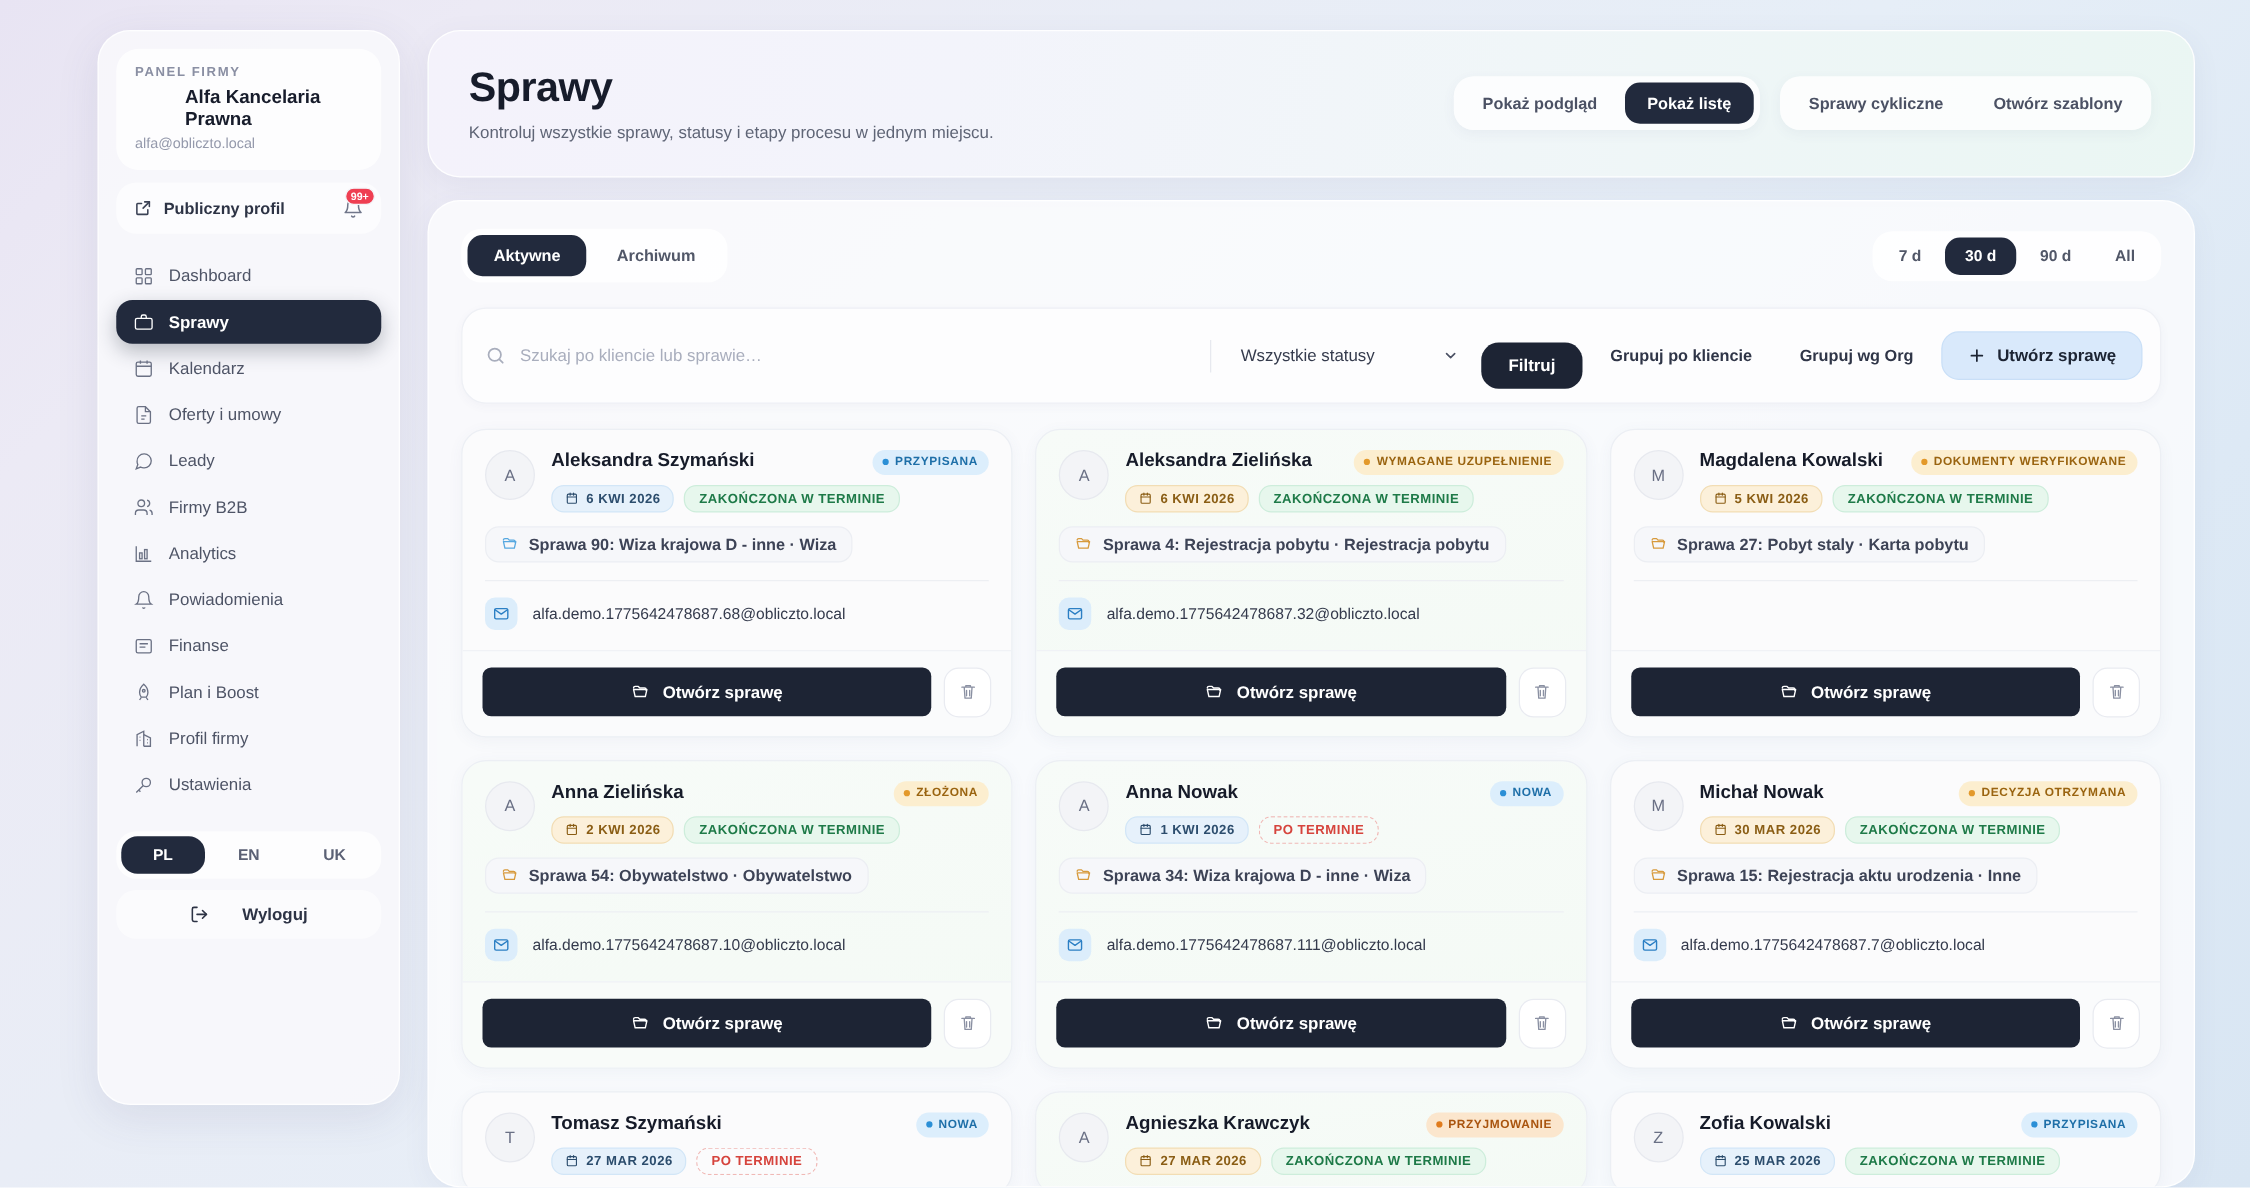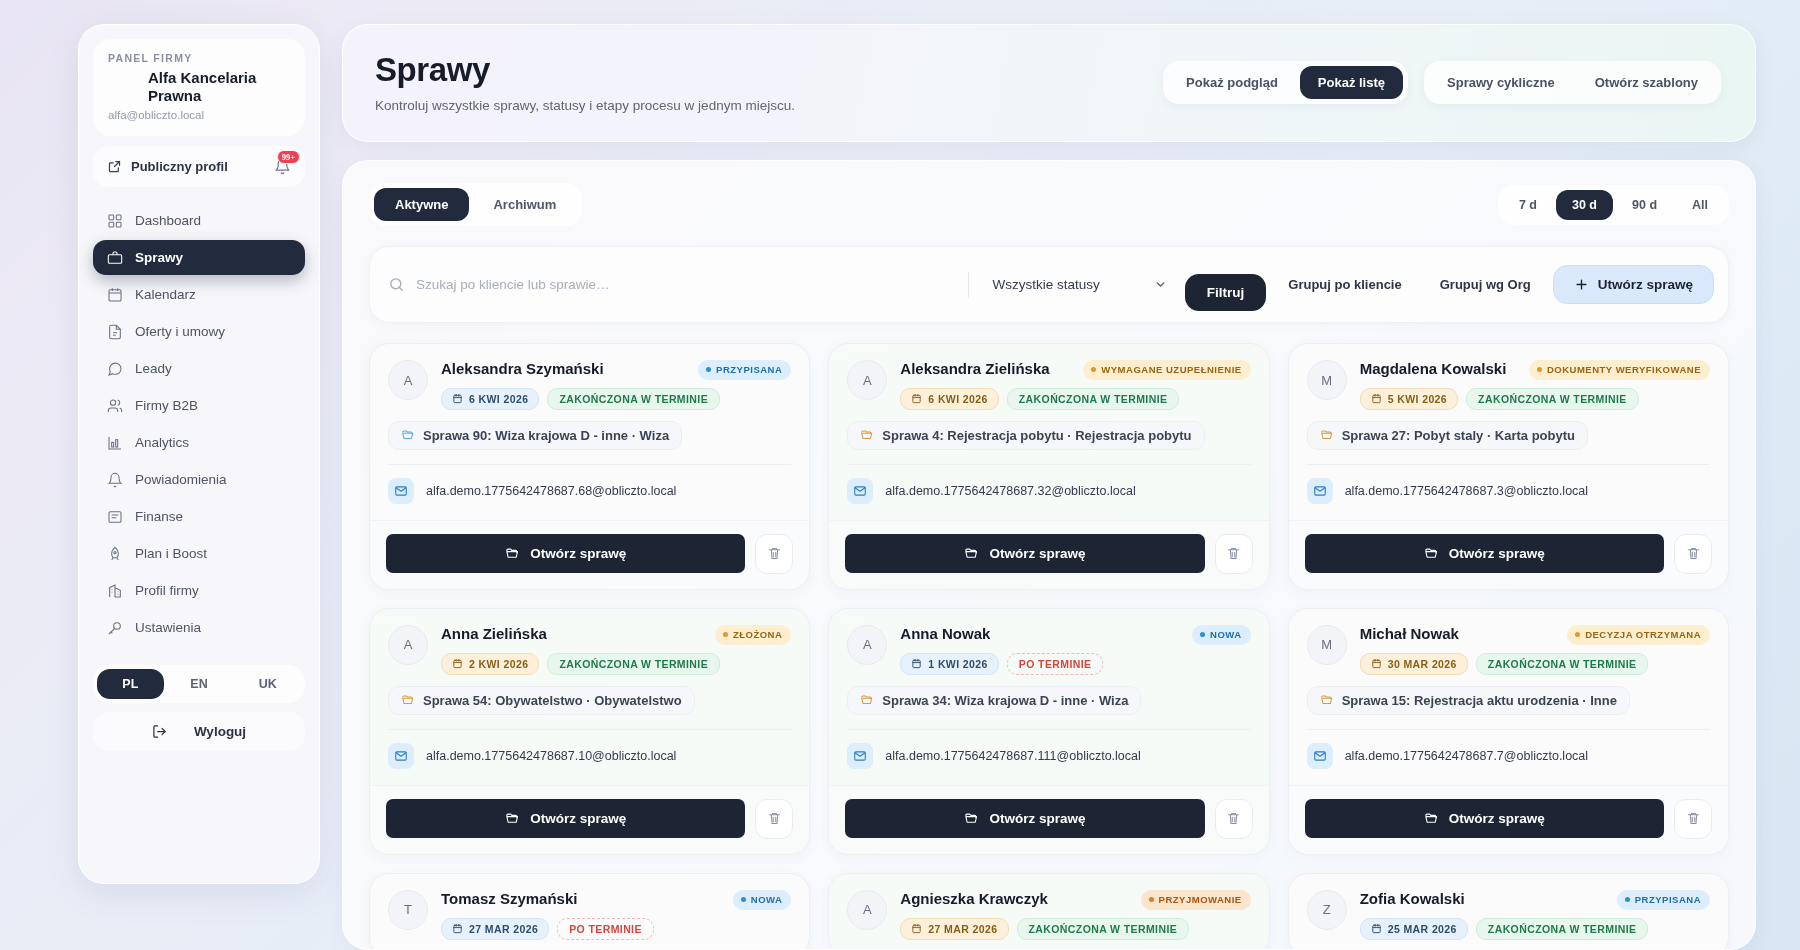--- a/index.html
+++ b/index.html
@@ -42,21 +42,21 @@
 
   .public-row {
     margin-top: 10px;
     background: rgba(255,255,255,0.62);
     border-radius: 16px;
     padding: 12px 14px;
     display: flex; align-items: center; gap: 9px;
     position: relative;
   }
   .public-row .lbl { font-size: 13px; font-weight: bold; color: #2d3345; }
-  .bell-wrap { margin-left: auto; position: relative; font-family: Liberation Serif, serif; }
+  .bell-wrap { margin-left: auto; position: relative; }
   .badge99 {
     position: absolute; top: -8px; right: -9px;
     background: #ef3f52; color: #fff;
     font-size: 8.5px; font-weight: bold;
     border-radius: 9px; padding: 1.5px 4px;
     border: 1.5px solid #f4f4f8;
     line-height: 1;
   }
 
   .nav { margin-top: 16px; display: flex; flex-direction: column; gap: 2px; }
@@ -691,29 +691,20 @@
       <div class="cc-case">
         <span>
                 <svg width="14" height="14" viewBox="0 0 24 24" fill="none" stroke="#d79a3c" stroke-width="1.8" stroke-linecap="round" stroke-linejoin="round">
                   <path d="M3 7a2 2 0 0 1 2-2h4l2 2h6a2 2 0 0 1 2 2v1"></path>
                   <path d="M3 9h17l-2 9H5z"></path>
                 </svg>
               </span>
         <span>Sprawa 27: Pobyt staly · Karta pobytu</span>
       </div>
       <div class="cc-sep"></div>
-      <div class="cc-mail">
-        <span class="mail-ico">
-                <svg width="14" height="14" viewBox="0 0 24 24" fill="none" stroke="#2b7fc4" stroke-width="1.9" stroke-linecap="round" stroke-linejoin="round">
-                  <rect x="3" y="5" width="18" height="14" rx="2"></rect>
-                  <path d="M3.5 6.5l8.5 6 8.5-6"></path>
-                </svg>
-              </span>
-        <span class="addr">alfa.demo.1775642478687.3@obliczto.local</span>
-      </div>
     </div>
 
     <div class="cc-foot">
       <div class="open-btn">
         <span>
                 <svg width="15" height="15" viewBox="0 0 24 24" fill="none" stroke="#ffffff" stroke-width="1.8" stroke-linecap="round" stroke-linejoin="round">
                   <path d="M3 7a2 2 0 0 1 2-2h4l2 2h6a2 2 0 0 1 2 2v1"></path>
                   <path d="M3 9h17l-2 9H5z"></path>
                 </svg>
               </span>

